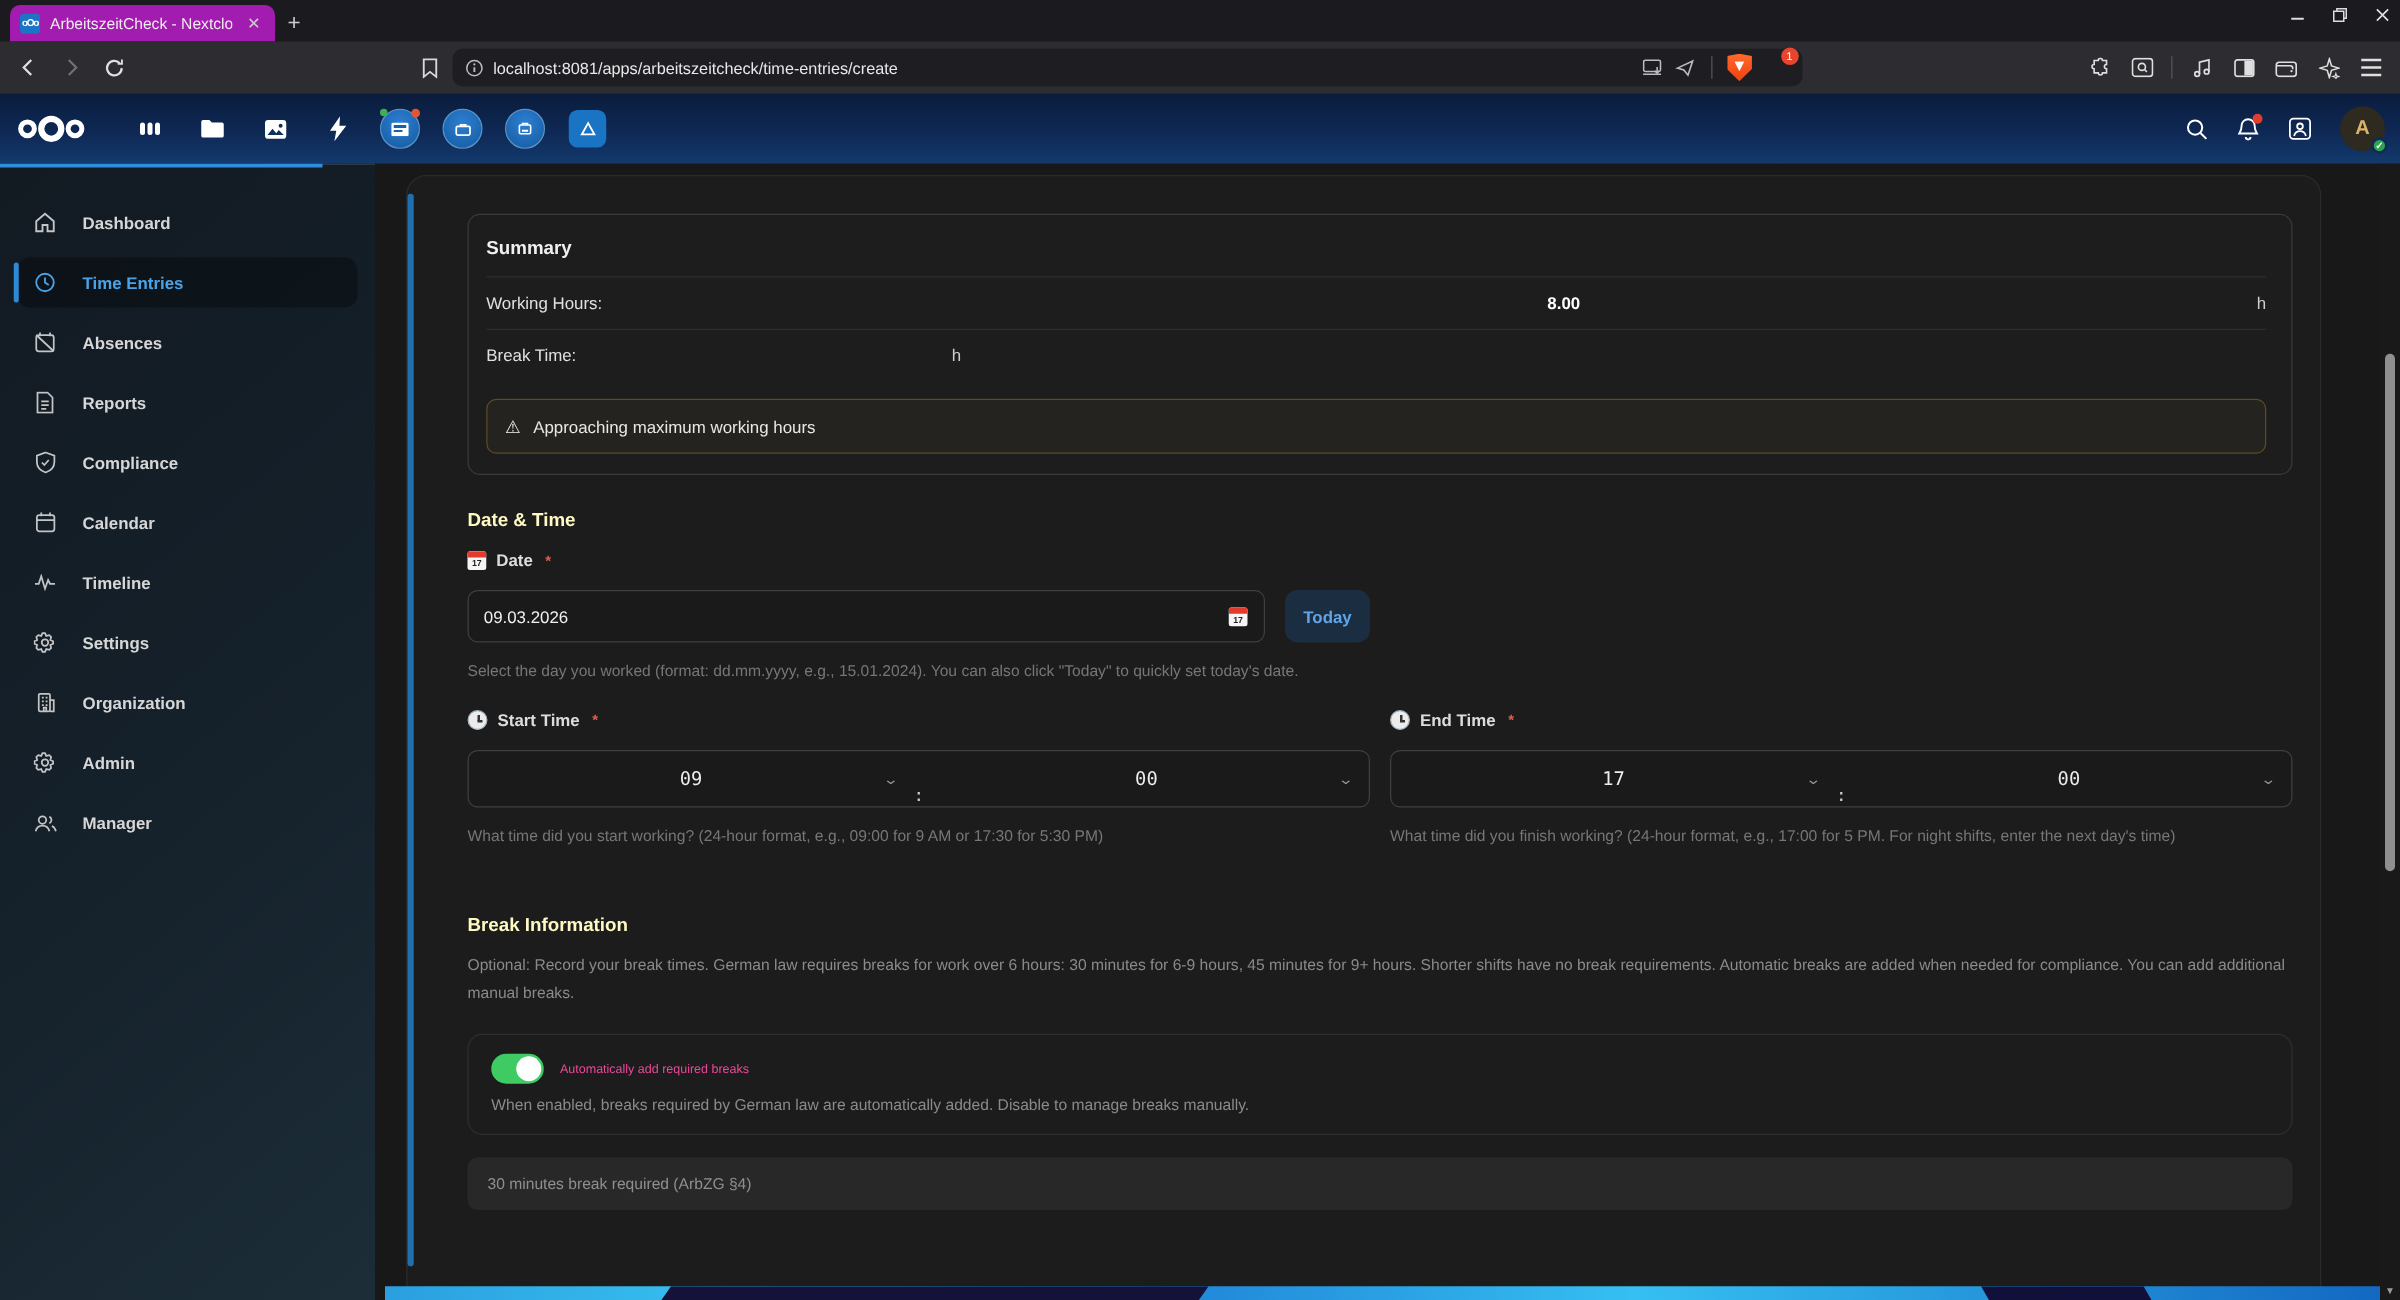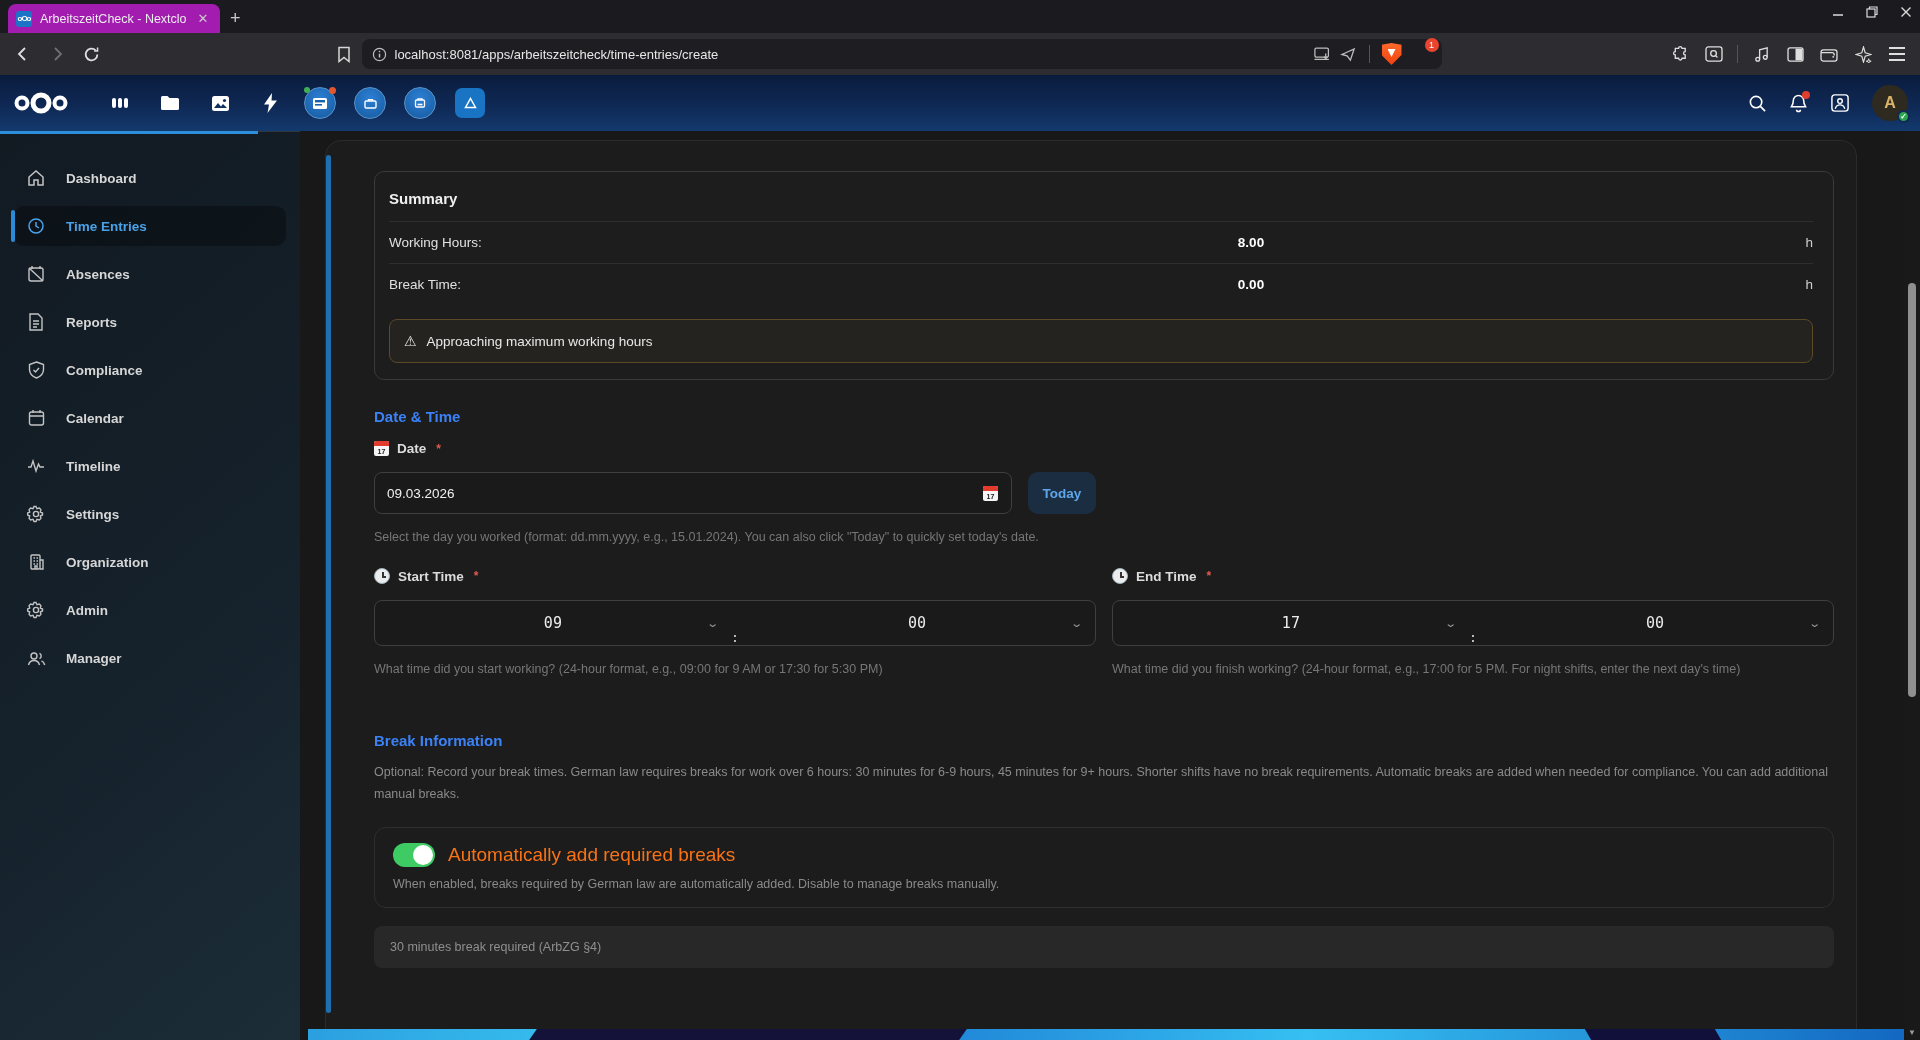--- a/index.html
+++ b/index.html
@@ -77,21 +77,21 @@
   .summary-card { border:1px solid #3a3a3a; border-radius:10px; background:#1d1d1d; padding:18px 20px 16px 14px; }
   .summary-title { font-size:15px; font-weight:bold; color:#f0f0f0; padding-bottom:14px; }
   .sum-row { display:flex; align-items:center; padding:13px 0; border-top:1px solid #2e2e2e; font-size:13.5px; }
   .sum-row .lbl { width:340px; color:#e0e0e0; }
   .sum-row .val { flex:1; text-align:center; font-weight:bold; color:#fff; }
   .sum-row .unit { width:40px; text-align:right; color:#cfcfcf; }
   .warn-box { margin-top:14px; border:1px solid #5a4a26; background:#242320; border-radius:8px; padding:13px 14px; display:flex; align-items:center; gap:10px;
     font-size:13.5px; color:#e8e8e8; }
   .warn-ico { font-size:14px; color:#f0f0f0; }
 
-  .section-h { font-size:15px; font-weight:bold; color:#3b82f6; margin-top:28px; }
+  .section-h { font-size:15px; font-weight:bold; color:#fef9c3; margin-top:28px; }
   .field-label { display:flex; align-items:center; gap:8px; margin-top:16px; font-size:13.5px; color:#dcdcdc;font-weight:bold; }
   .req { color:#e05b52; font-size:12px; margin-left:2px; }
 
   .cal-ico { width:15px; height:15px; border-radius:2px; background:#f5f5f5; position:relative; overflow:hidden; flex:0 0 15px; }
   .cal-ico:before { content:""; position:absolute; top:0; left:0; right:0; height:5px; background:#e23b2e; }
   .cal-ico:after { content:"17"; position:absolute; top:5px; left:0; right:0; bottom:0; font-size:7px; font-weight:bold; color:#222; display:flex; align-items:center; justify-content:center; }
   .clock-ico { width:16px; height:16px; border-radius:50%; background:#ececec; border:1px solid #9fb3bd; position:relative; flex:0 0 16px; }
   .clock-ico:before { content:""; position:absolute; left:7px; top:3px; width:1.5px; height:5px; background:#333; }
   .clock-ico:after { content:""; position:absolute; left:7px; top:7px; width:4px; height:1.5px; background:#333; }
 
@@ -110,21 +110,21 @@
   .time-val { font-family:"DejaVu Sans Mono", monospace; font-size:15px; color:#ececec; }
   .chev { position:absolute; right:14px; color:#9a9a9a; font-size:11px; transform:scaleX(1.4); }
   .colon { color:#cfcfcf; font-family:"DejaVu Sans Mono", monospace; font-size:14px; }
 
   .para { margin-top:12px; font-size:12.5px; color:#8a8a8a; line-height:22px; max-width:1470px; }
 
   .toggle-card { margin-top:22px; border:1px solid #2e2e2e; border-radius:12px; background:#1c1c1c; padding:15px 18px 16px 18px; }
   .toggle-row { display:flex; align-items:center; gap:13px; }
   .toggle { width:42px; height:24px; border-radius:12px; background:#3ecb63; position:relative; }
   .toggle .knob { position:absolute; top:2px; right:2px; width:20px; height:20px; border-radius:50%; background:#fff; }
-  .toggle-label { font-size:19px; color:#f97316; }
+  .toggle-label { font-size:10px; color:#ec4899; }
   .toggle-help { margin-top:10px; font-size:12.5px; color:#8a8a8a; }
 
   .note-bar { margin-top:18px; background:#282828; border-radius:8px; padding:14px 16px; font-size:12.5px; color:#8f8f8f; }
 
   
   .bottom-strip { position:absolute; left:308px; right:0; bottom:0; height:11px; overflow:hidden;
     background:linear-gradient(90deg,#2b9te0, #2b9fe0 0%, #38c2f0 18%, #1f83d6 38%, #36bff2 62%, #1266c0 100%); }
   .bstrip-dark1 { position:absolute; left:225px; width:430px; top:0; bottom:0; background:#141238; transform:skewX(-35deg); }
   .bstrip-dark2 { position:absolute; left:1280px; width:130px; top:0; bottom:0; background:#10103a; transform:skewX(30deg); }
 
@@ -474,21 +474,20 @@
 
       <section class="summary-card">
         <div class="summary-title">Summary</div>
         <div class="sum-row">
           <span class="lbl">Working Hours:</span>
           <span class="val">8.00</span>
           <span class="unit">h</span>
         </div>
         <div class="sum-row">
           <span class="lbl">Break Time:</span>
-          <span class="val">0.00</span>
           <span class="unit">h</span>
         </div>
         <div class="warn-box">
           <span class="warn-ico">⚠</span>
           <span>Approaching maximum working hours</span>
         </div>
       </section>
 
       <h3 class="section-h">Date &amp; Time</h3>
       <div class="field-label">

